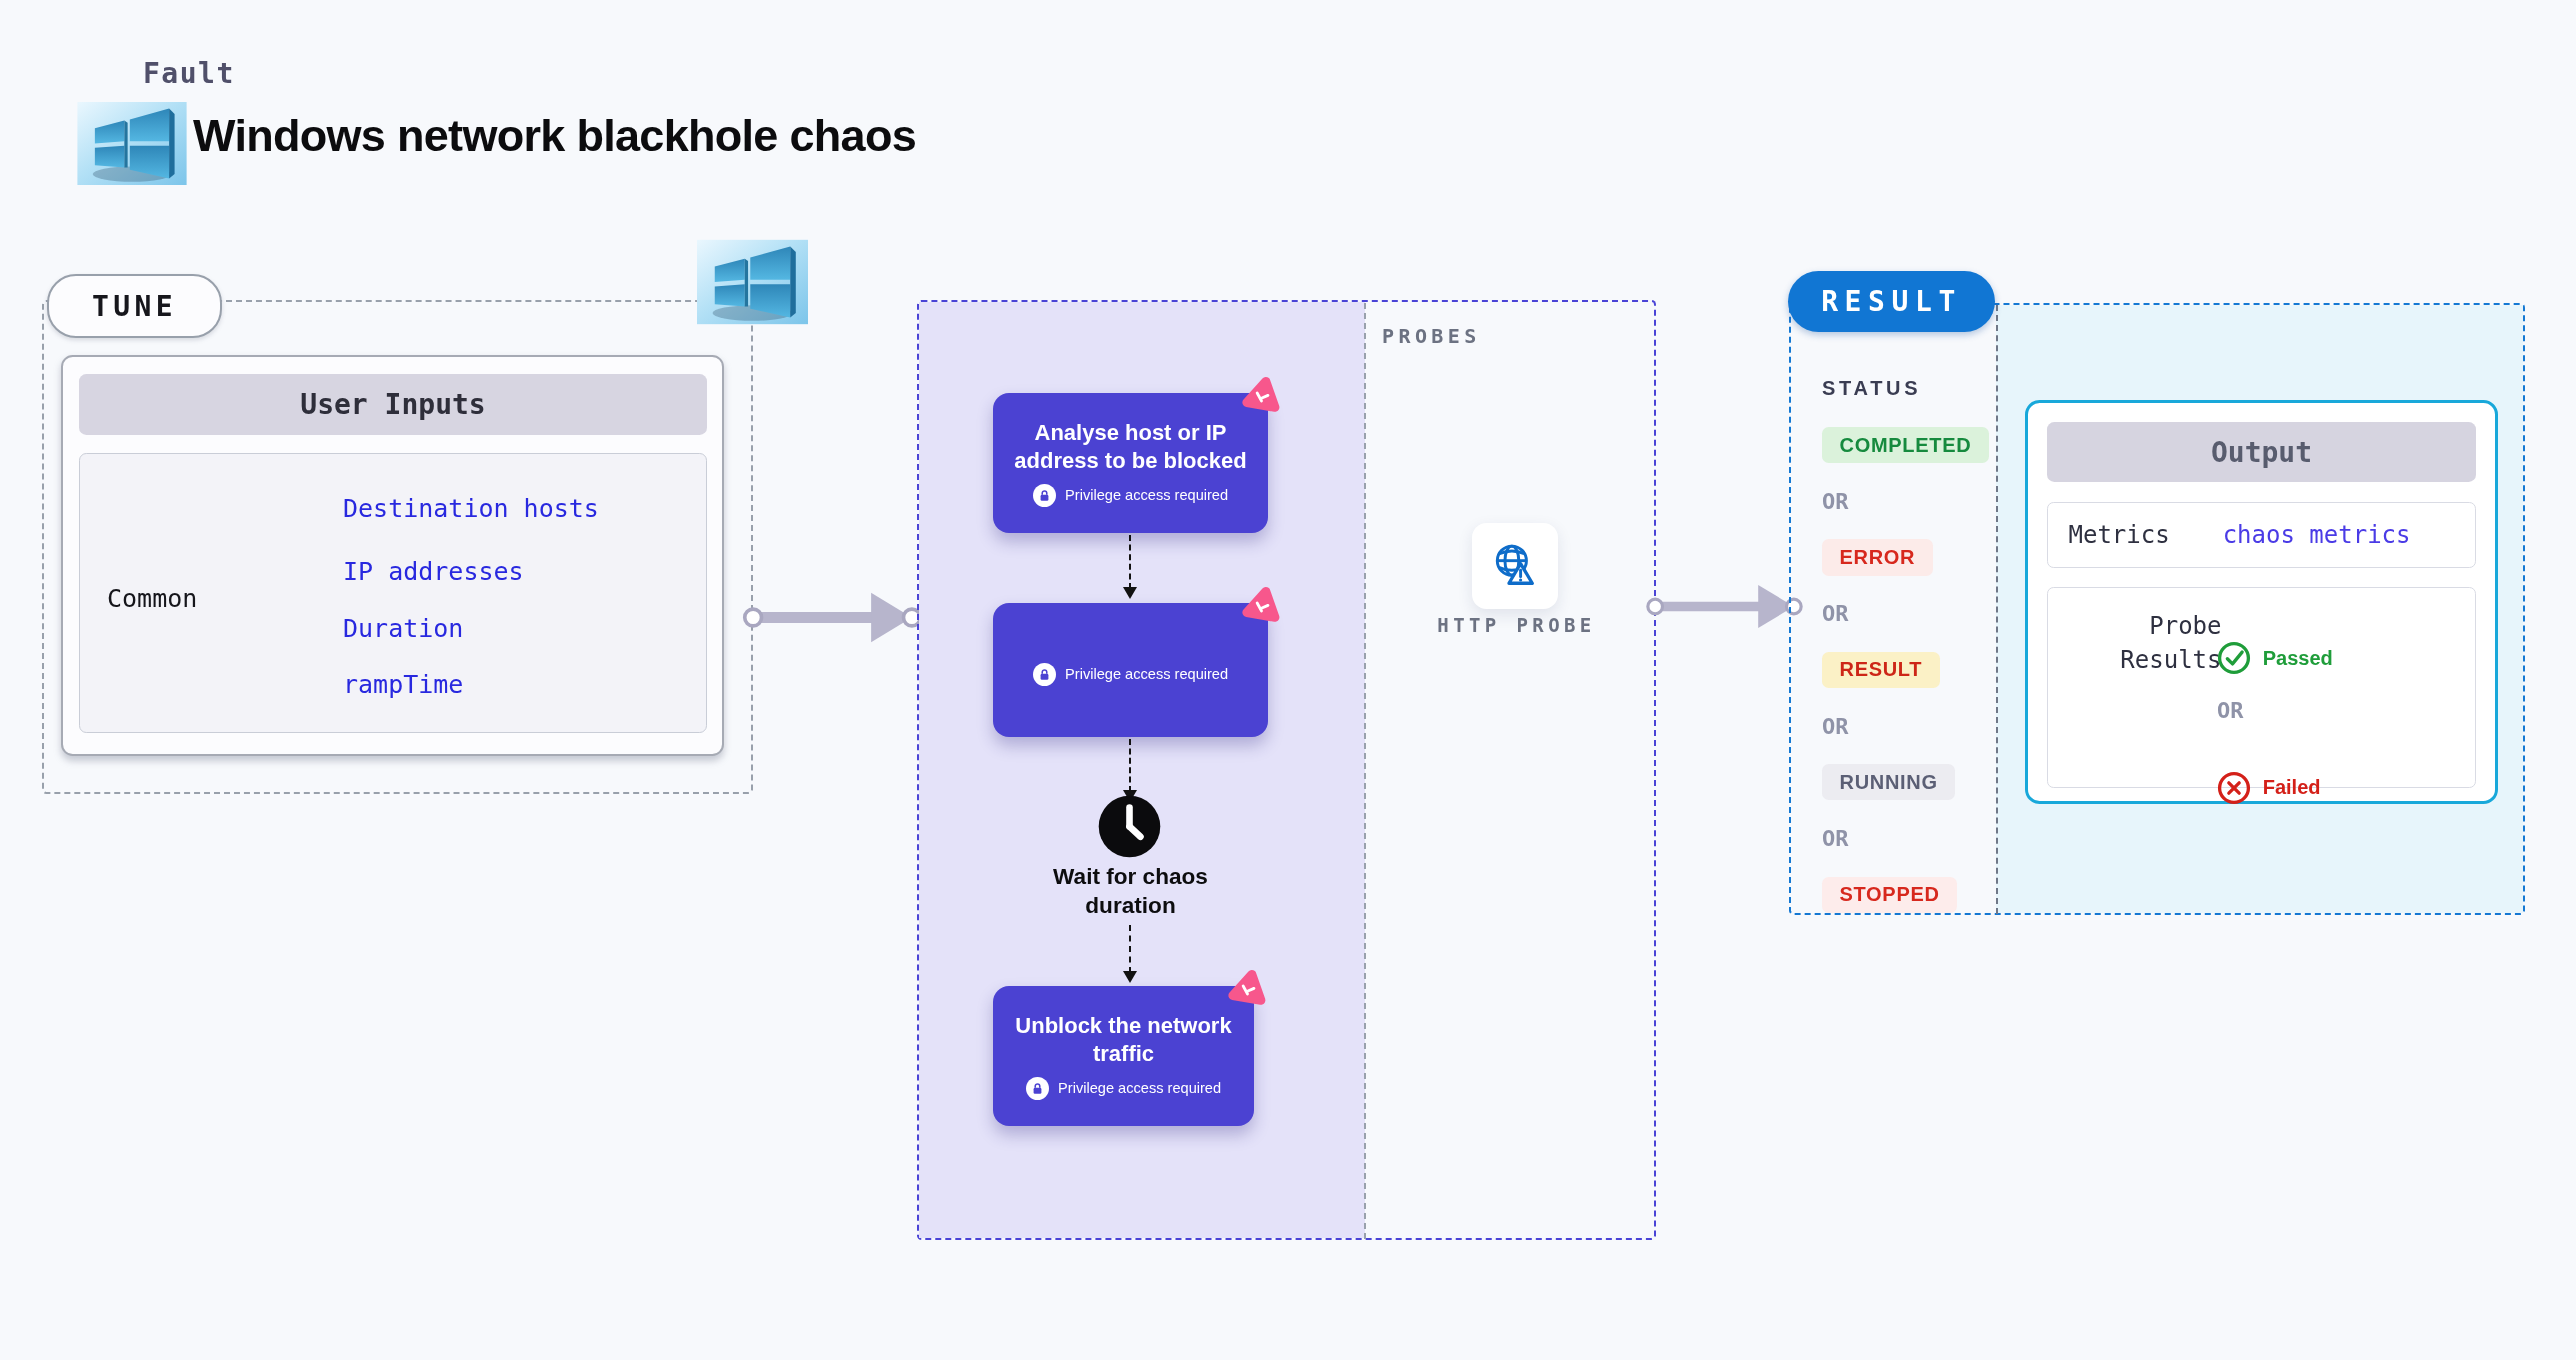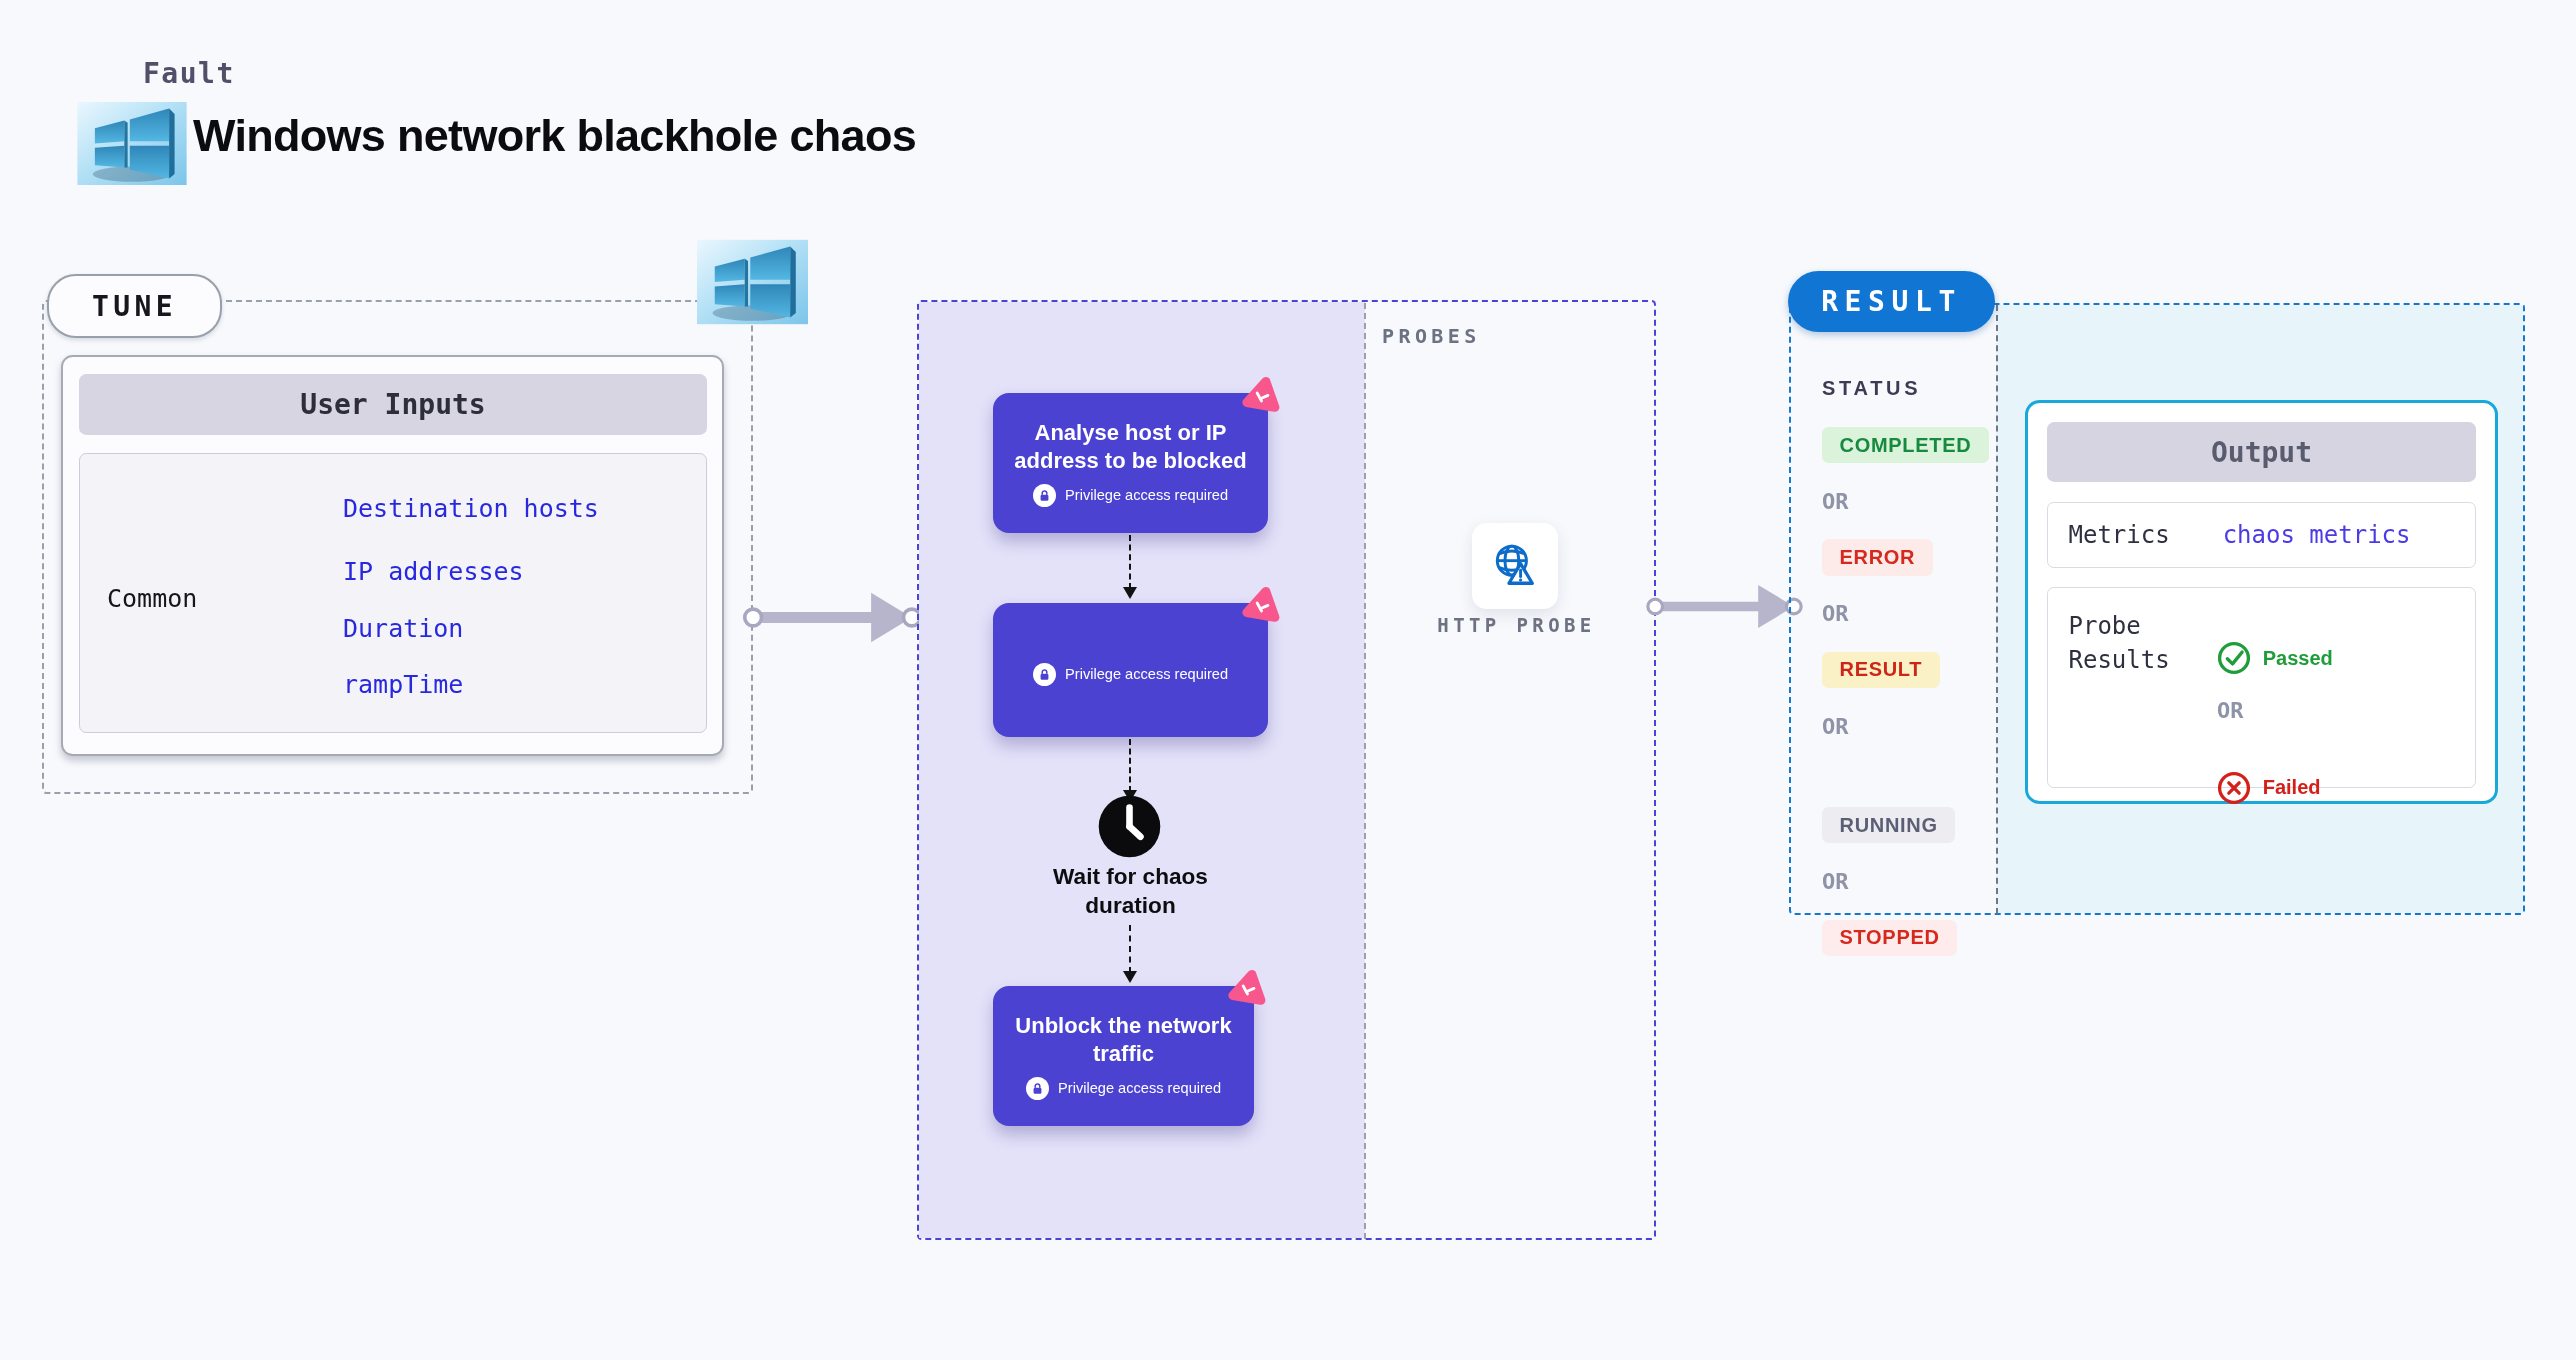--- a/index.html
+++ b/index.html
@@ -66,29 +66,29 @@
   .result-box { left:1789px; top:303px; width:736px; height:612px; border:2.9px dashed #1478d3; border-radius:4.4px; }
   .result-fill { position:absolute; left:205px; top:0; right:0; bottom:0; background:#e7f5fb; }
   .result-divider { left:1996px; top:305px; height:609px; width:0; border-left:2.2px dashed #6f7787; }
   .result-pill { left:1788px; top:271px; width:207px; height:61px; background:#1176d3; border-radius:34px; font-size:28px; letter-spacing:6.6px; color:#fff; z-index:4; box-shadow:0 2.9px 7.3px rgba(20,80,160,.3); }
   .status-heading { left:1822px; top:377px; font-weight:bold; font-size:20px; letter-spacing:3.7px; color:#3a3d52; }
   .status-col { left:1822px; top:427px; display:flex; flex-direction:column; align-items:flex-start; gap:25.6px; }
   .status-badge { font-weight:bold; font-size:20px; padding:6.6px 17.5px; border-radius:6.6px; letter-spacing:0.7px; }
   .st-completed { color:#168a3e; background:#dbf2db; }
   .st-error     { color:#d7281d; background:#fcebe9; }
   .st-timeout   { color:#cd2617; background:#fbf1c6; }
-  .st-running   { color:#5b5f75; background:#ececf1;margin-top:43px; }
+  .st-running   { color:#5b5f75; background:#ececf1; }
   .st-stopped   { color:#d7281d; background:#fdeceb; }
   .or { font-family:"DejaVu Sans Mono",monospace; font-weight:600; font-size:22px; color:#8f93a8; }
 
   .output-card { left:2025px; top:400px; width:473px; height:404px; background:#fff; border:3.7px solid #18a8da; border-radius:14.6px; }
   .output-header { position:absolute; left:19px; right:19px; top:19px; height:60px; background:#d6d4e0; border-radius:7.3px; display:flex; align-items:center; justify-content:center; font-weight:700; font-size:28px; color:#585c6e; }
   .metrics-row { position:absolute; left:19px; right:19px; top:99px; height:66px; border:1.5px solid #d9dbe4; border-radius:6.6px; display:flex; align-items:center; padding:0 20.5px; font-size:24px; color:#2e3040; }
   .metrics-link { margin-left:53px; color:#4a3be6; cursor:pointer; }
-  .probe-row { position:absolute; left:19px; right:19px; top:184px; height:201px; border:1.5px solid #d9dbe4; border-radius:6.6px; }
+  .probe-row { position:absolute; left:19px; right:19px; top:184px; height:201px; border:1.5px solid #d9dbe4; border-radius:6.6px;text-align:right; }
   .probe-results-label { position:absolute; left:20.5px; top:20.5px; width:153px; font-size:24px; line-height:34px; color:#2e3040; }
   .verdicts { position:absolute; left:169px; top:29px; display:flex; flex-direction:column; align-items:flex-start; gap:23.4px; }
   .verdict { display:flex; align-items:center; gap:11.7px; font-weight:bold; font-size:20px;margin-top:24px; }
   .v-pass { color:#1f9d3a; }
   .v-fail { color:#d42019; }
 </style>
 </head>
 <body>
 
 <svg width="0" height="0" style="position:absolute">

